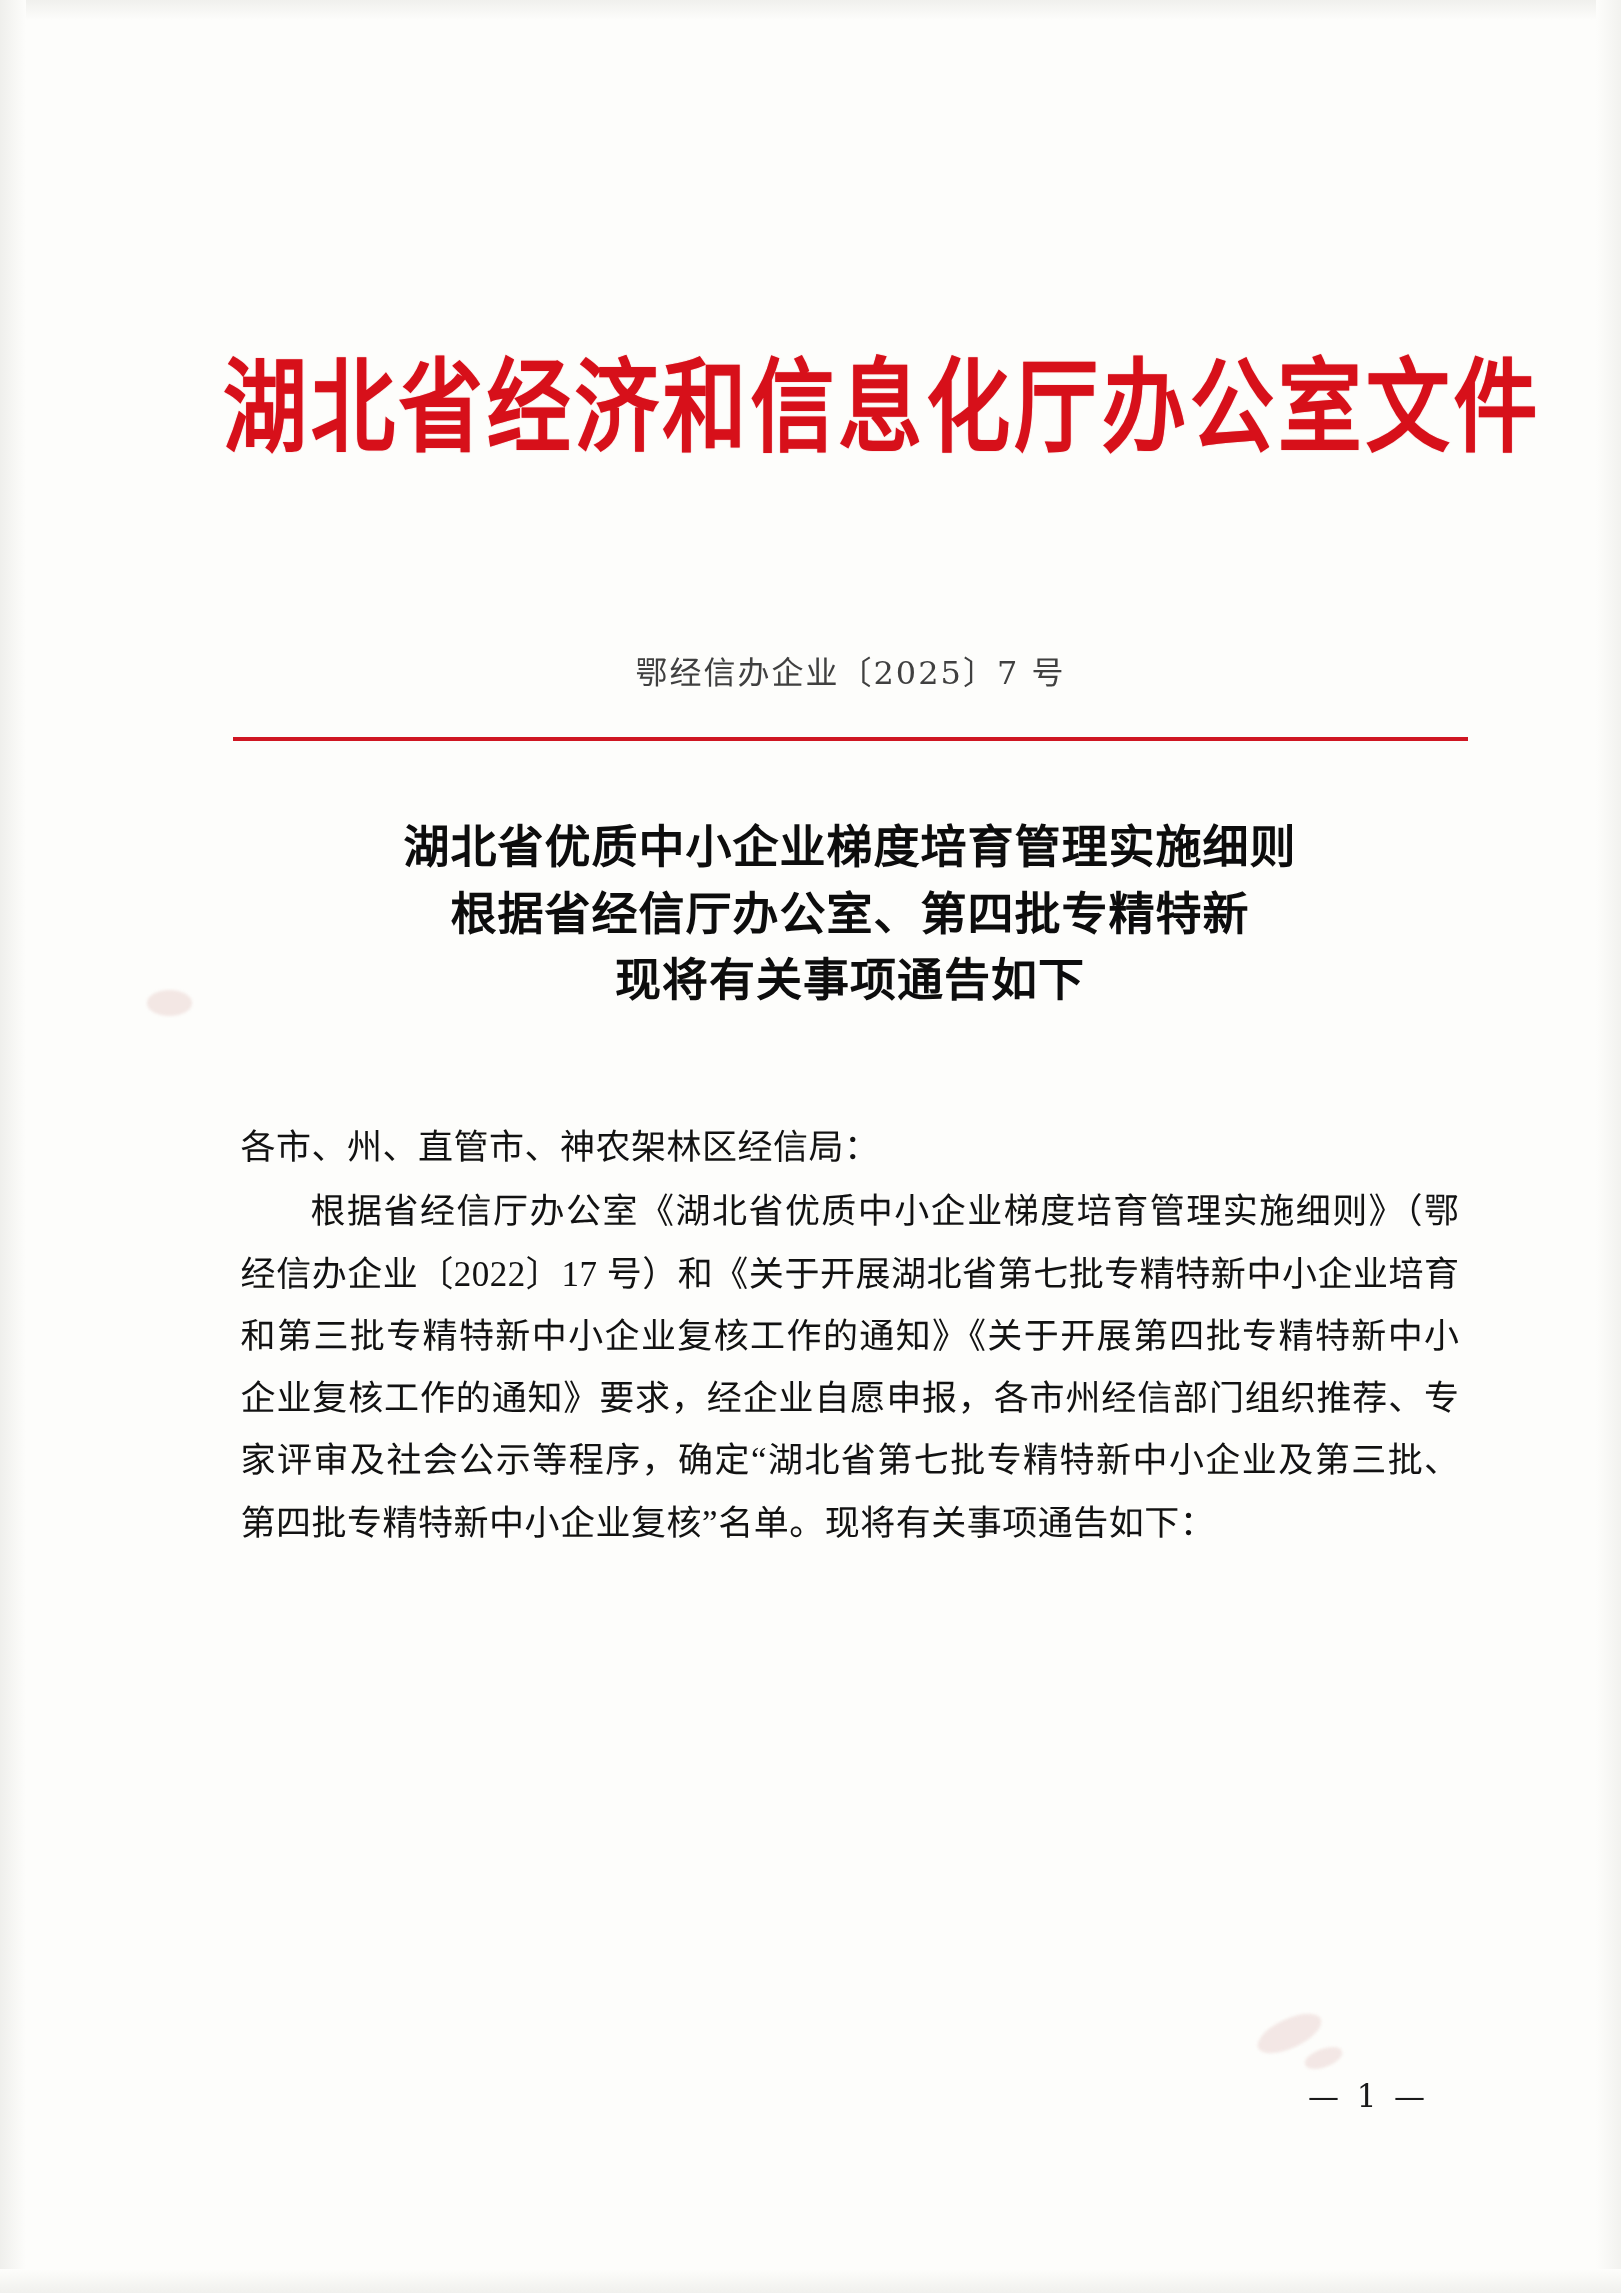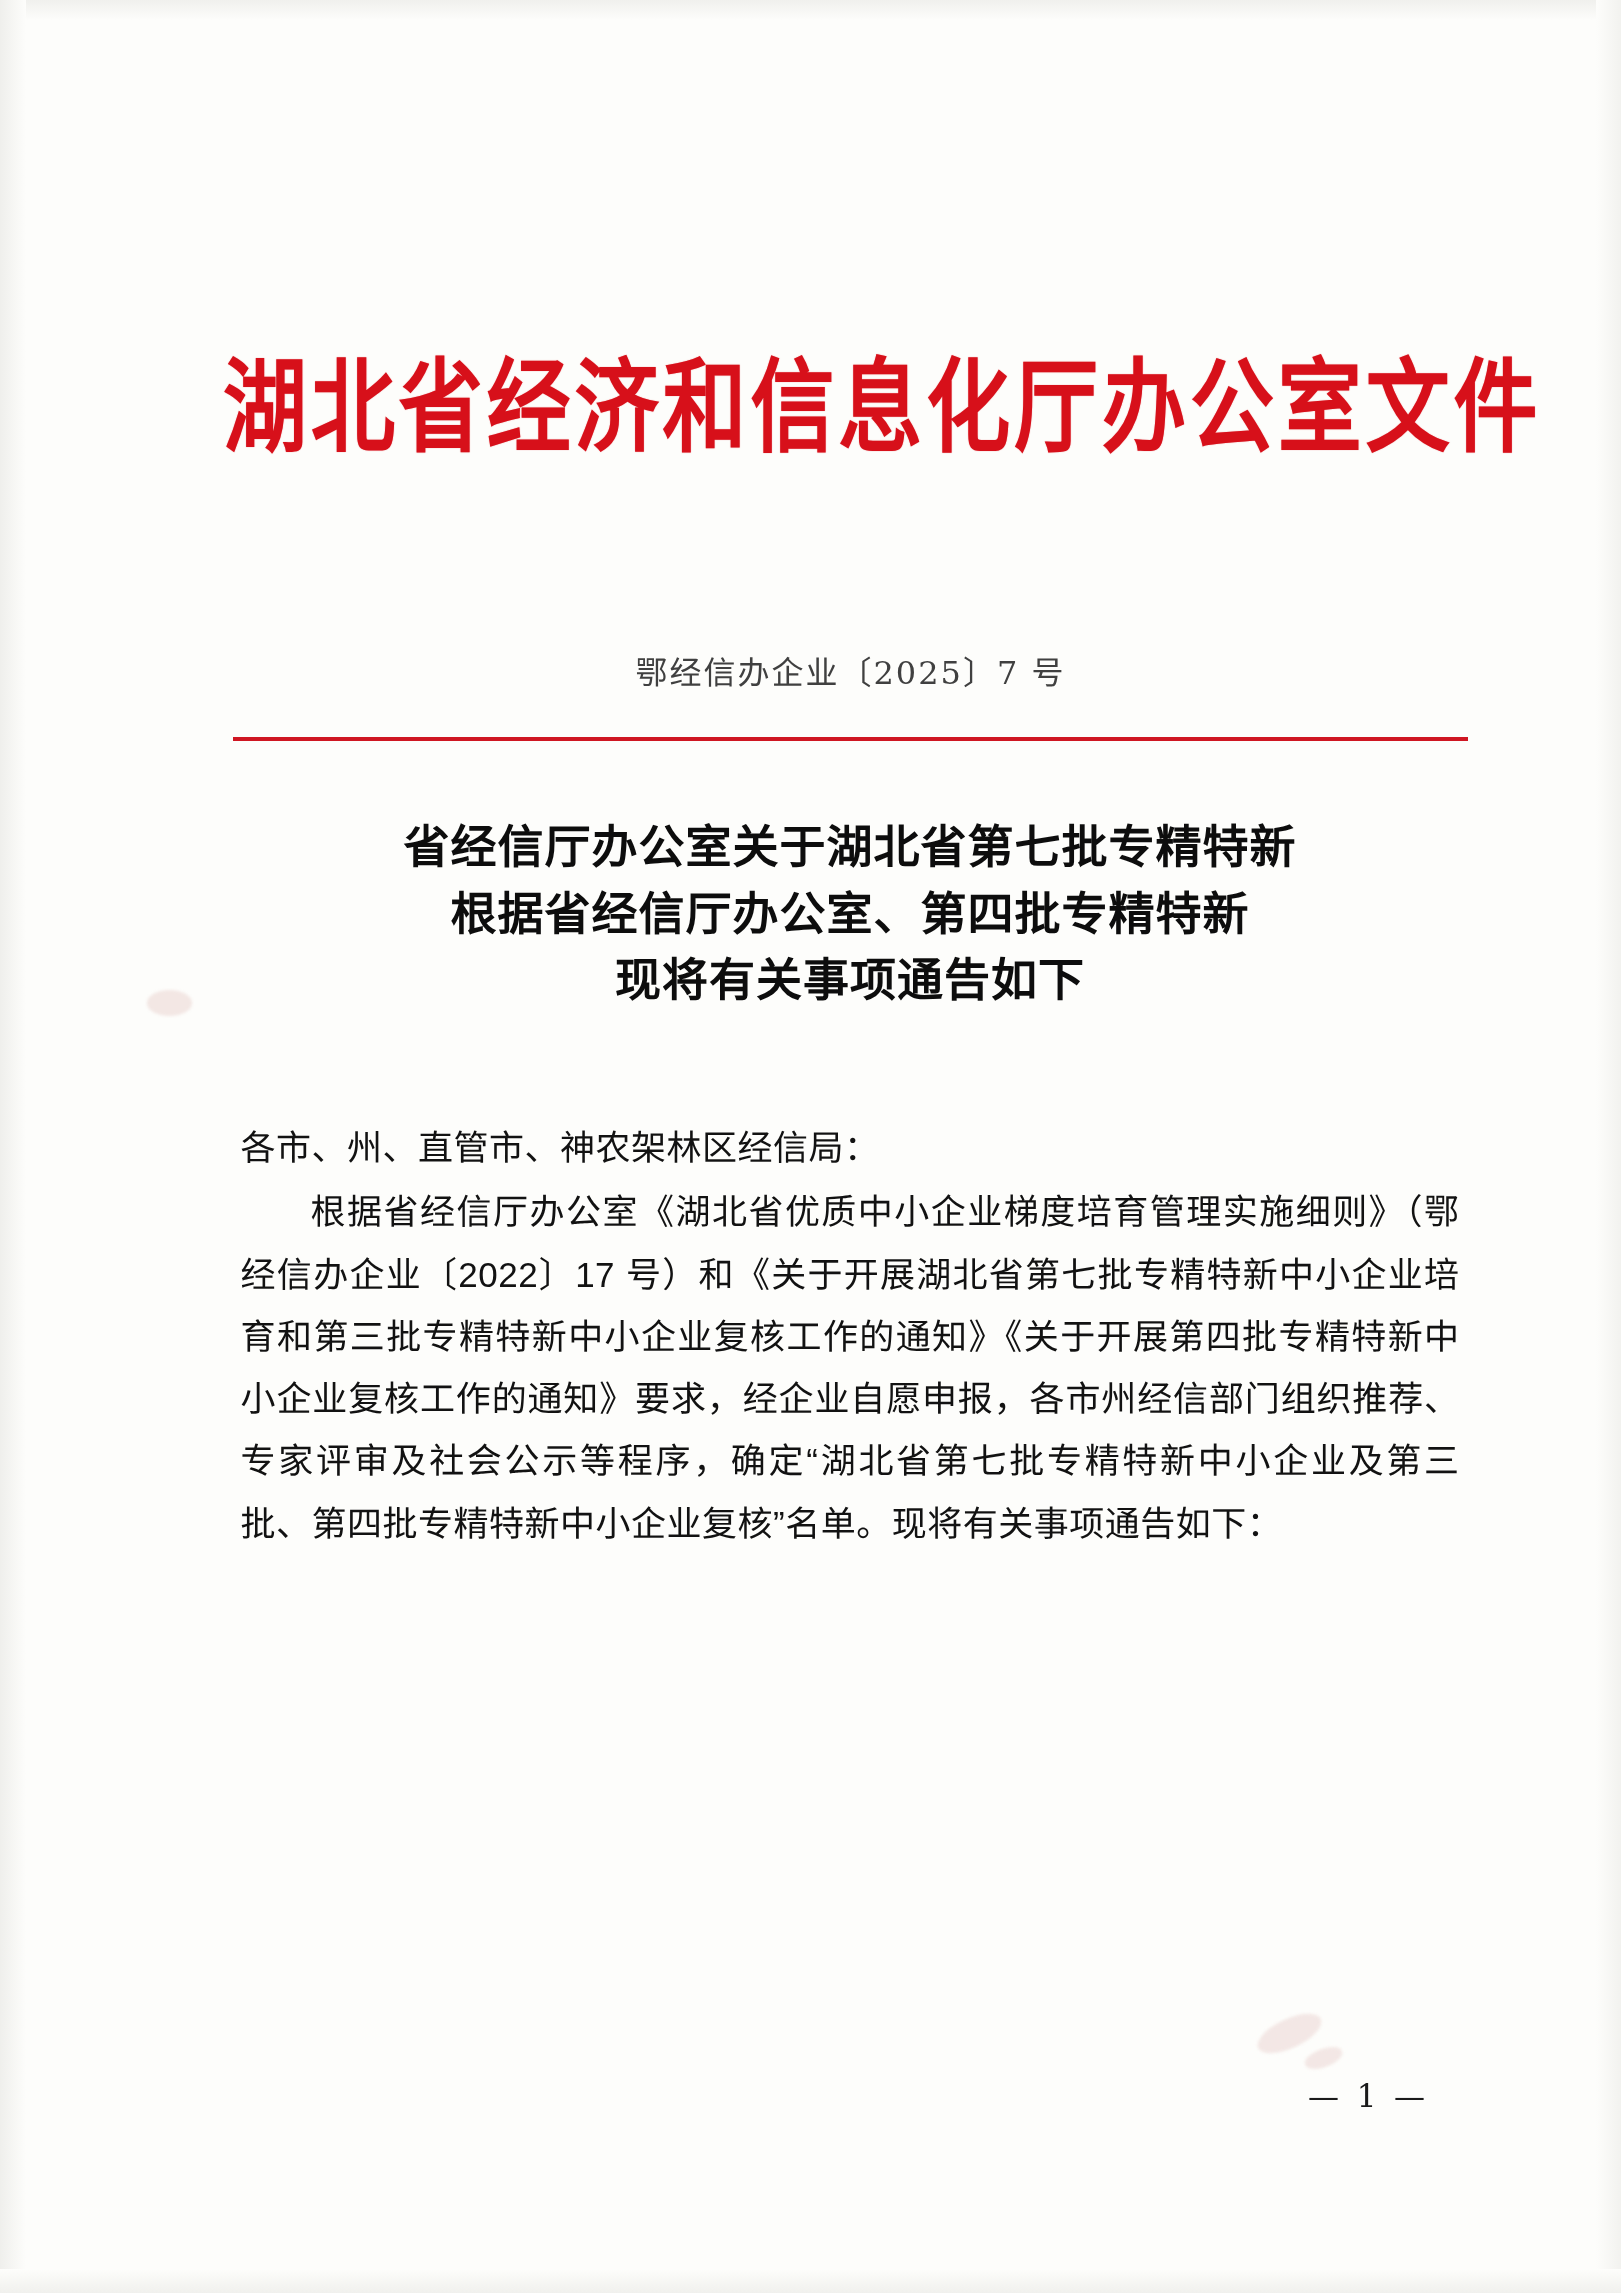--- a/index.html
+++ b/index.html
@@ -113,21 +113,21 @@
   
   .body-block {
     position: absolute;
     left: 17.6px;
     top: 1117px;
     width: 1219px;
     font-size: 35px;
     line-height: 1.78;
     letter-spacing: 0.5px;
     color: #121212;
-    font-family: Liberation Sans, sans-serif;
+    font-family: Liberation Serif, serif;
   }
   .salutation {
     text-align: left;
     margin-bottom: 2px;
   }
   .para {
     text-indent: 2em;
     text-align: justify;
     text-justify: inter-ideograph;
   }
@@ -172,21 +172,21 @@
 
     <div class="masthead">
       <div class="masthead-title">湖北省经济和信息化厅办公室文件</div>
     </div>
 
     <div class="docnum">鄂经信办企业〔2025〕7 号</div>
 
     <div class="red-rule"></div>
 
     <div class="doc-title">
-      <div>省经信厅办公室关于湖北省第七批专精特新</div>
+      <div>湖北省优质中小企业梯度培育管理实施细则</div>
       <div>根据省经信厅办公室、第四批专精特新</div>
       <div>现将有关事项通告如下</div>
     </div>
 
     <div class="body-block">
       <div class="salutation">各市、州、直管市、神农架林区经信局：</div>
       <div class="para">根据省经信厅办公室《湖北省优质中小企业梯度培育管理实施细则》（鄂经信办企业〔2022〕17 号）和《关于开展湖北省第七批专精特新中小企业培育和第三批专精特新中小企业复核工作的通知》《关于开展第四批专精特新中小企业复核工作的通知》要求，经企业自愿申报，各市州经信部门组织推荐、专家评审及社会公示等程序，确定“湖北省第七批专精特新中小企业及第三批、第四批专精特新中小企业复核”名单。现将有关事项通告如下：</div>
     </div>
 
     <div class="page-number">— 1 —</div>

